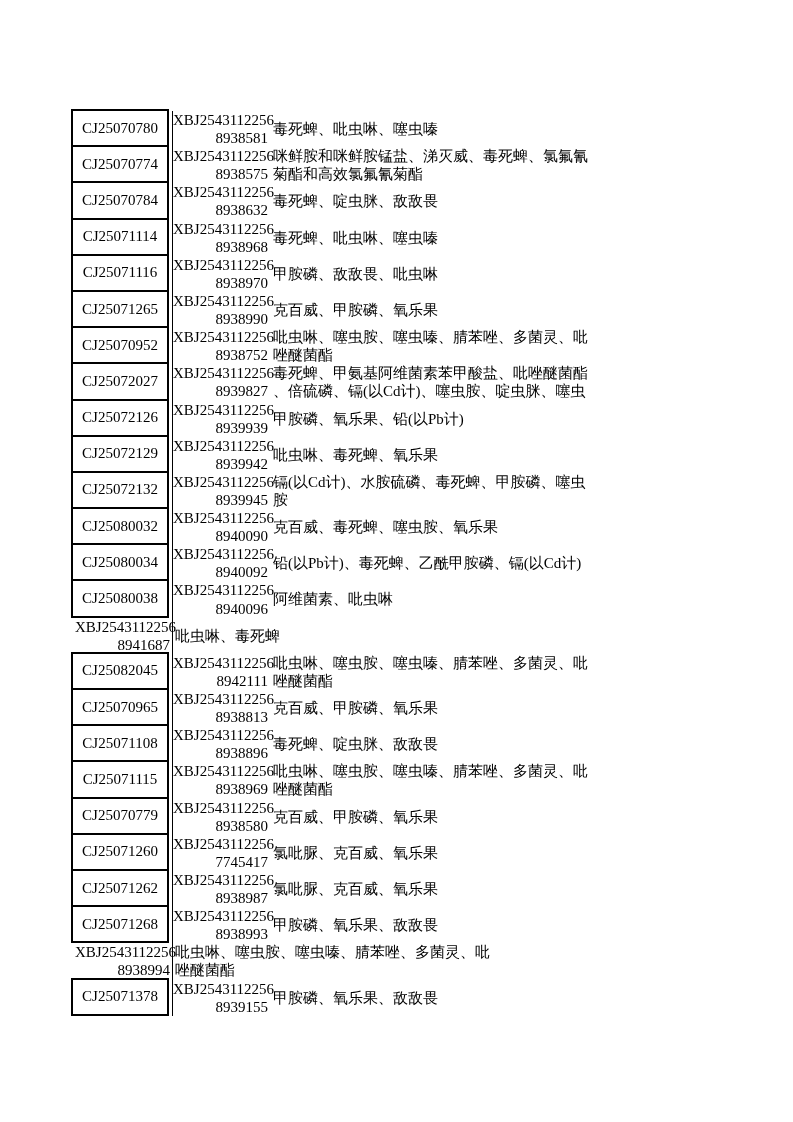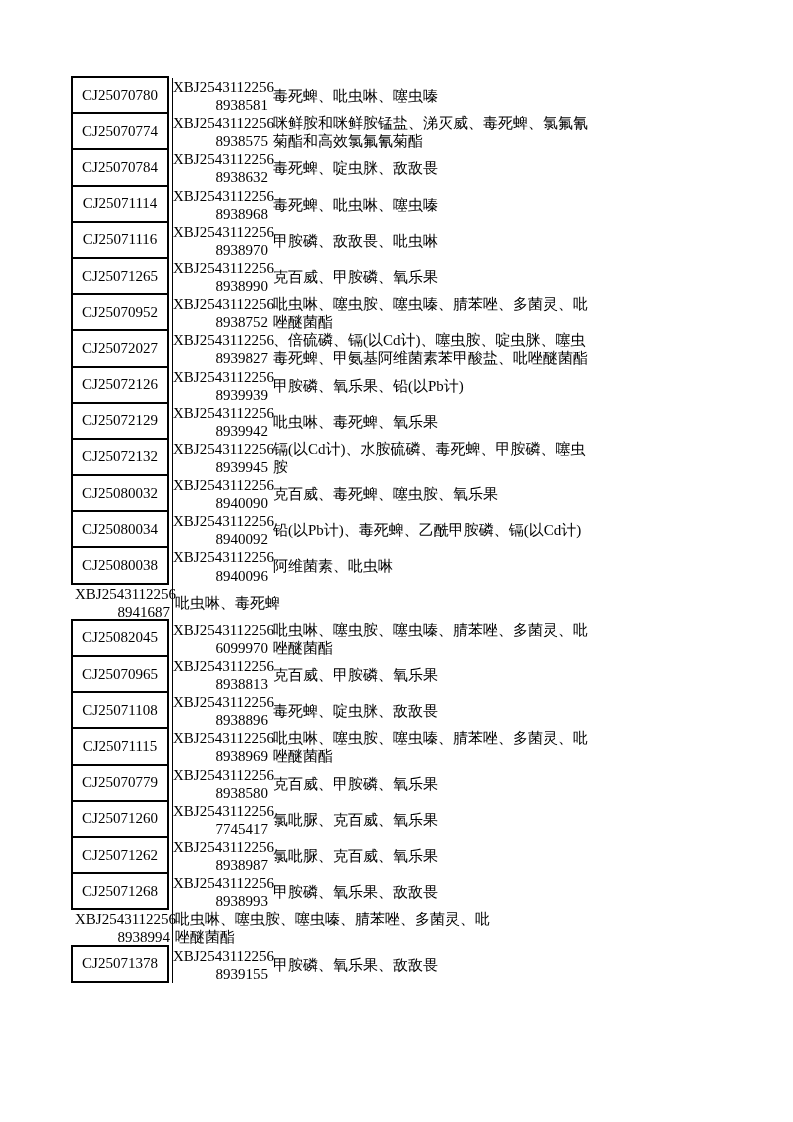--- a/index.html
+++ b/index.html
@@ -12,21 +12,21 @@
     width: 793px;
     height: 1122px;
     background: #ffffff;
     overflow: hidden;
     font-family: "Liberation Serif", "DejaVu Serif", serif;
     color: #000000;
   }
   .doc-table {
     position: absolute;
     left: 71px;
-    top: 78px;
+    top: 111px;
     width: 660px;
     height: 905px;
   }
   .vline {
     position: absolute;
     left: 101px;
     top: 0;
     width: 1px;
     height: 100%;
     background: #000000;
@@ -173,22 +173,22 @@
         </div>
   </div>
 
   <div class="row">
     <div class="cell-code">CJ25072027</div>
     <div class="cell-report">
       <div class="report-prefix">XBJ2543112256</div>
       <div class="report-number">8939827</div>
     </div>
     <div class="cell-items">
+          <div class="product-line">毒死蜱、甲氨基阿维菌素苯甲酸盐、吡唑醚菌酯</div>
           <div class="product-line">、倍硫磷、镉(以Cd计)、噻虫胺、啶虫脒、噻虫</div>
-          <div class="product-line">毒死蜱、甲氨基阿维菌素苯甲酸盐、吡唑醚菌酯</div>
         </div>
   </div>
 
   <div class="row">
     <div class="cell-code">CJ25072126</div>
     <div class="cell-report">
       <div class="report-prefix">XBJ2543112256</div>
       <div class="report-number">8939939</div>
     </div>
     <div class="cell-items">
@@ -259,21 +259,21 @@
     </div>
     <div class="cell-items">
           <div class="product-line">吡虫啉、毒死蜱</div>
         </div>
   </div>
 
   <div class="row">
     <div class="cell-code">CJ25082045</div>
     <div class="cell-report">
       <div class="report-prefix">XBJ2543112256</div>
-      <div class="report-number">6099970</div>
+      <div class="report-number">8942111</div>
     </div>
     <div class="cell-items">
           <div class="product-line">吡虫啉、噻虫胺、噻虫嗪、腈苯唑、多菌灵、吡</div>
           <div class="product-line">唑醚菌酯</div>
         </div>
   </div>
 
   <div class="row">
     <div class="cell-code">CJ25070965</div>
     <div class="cell-report">

